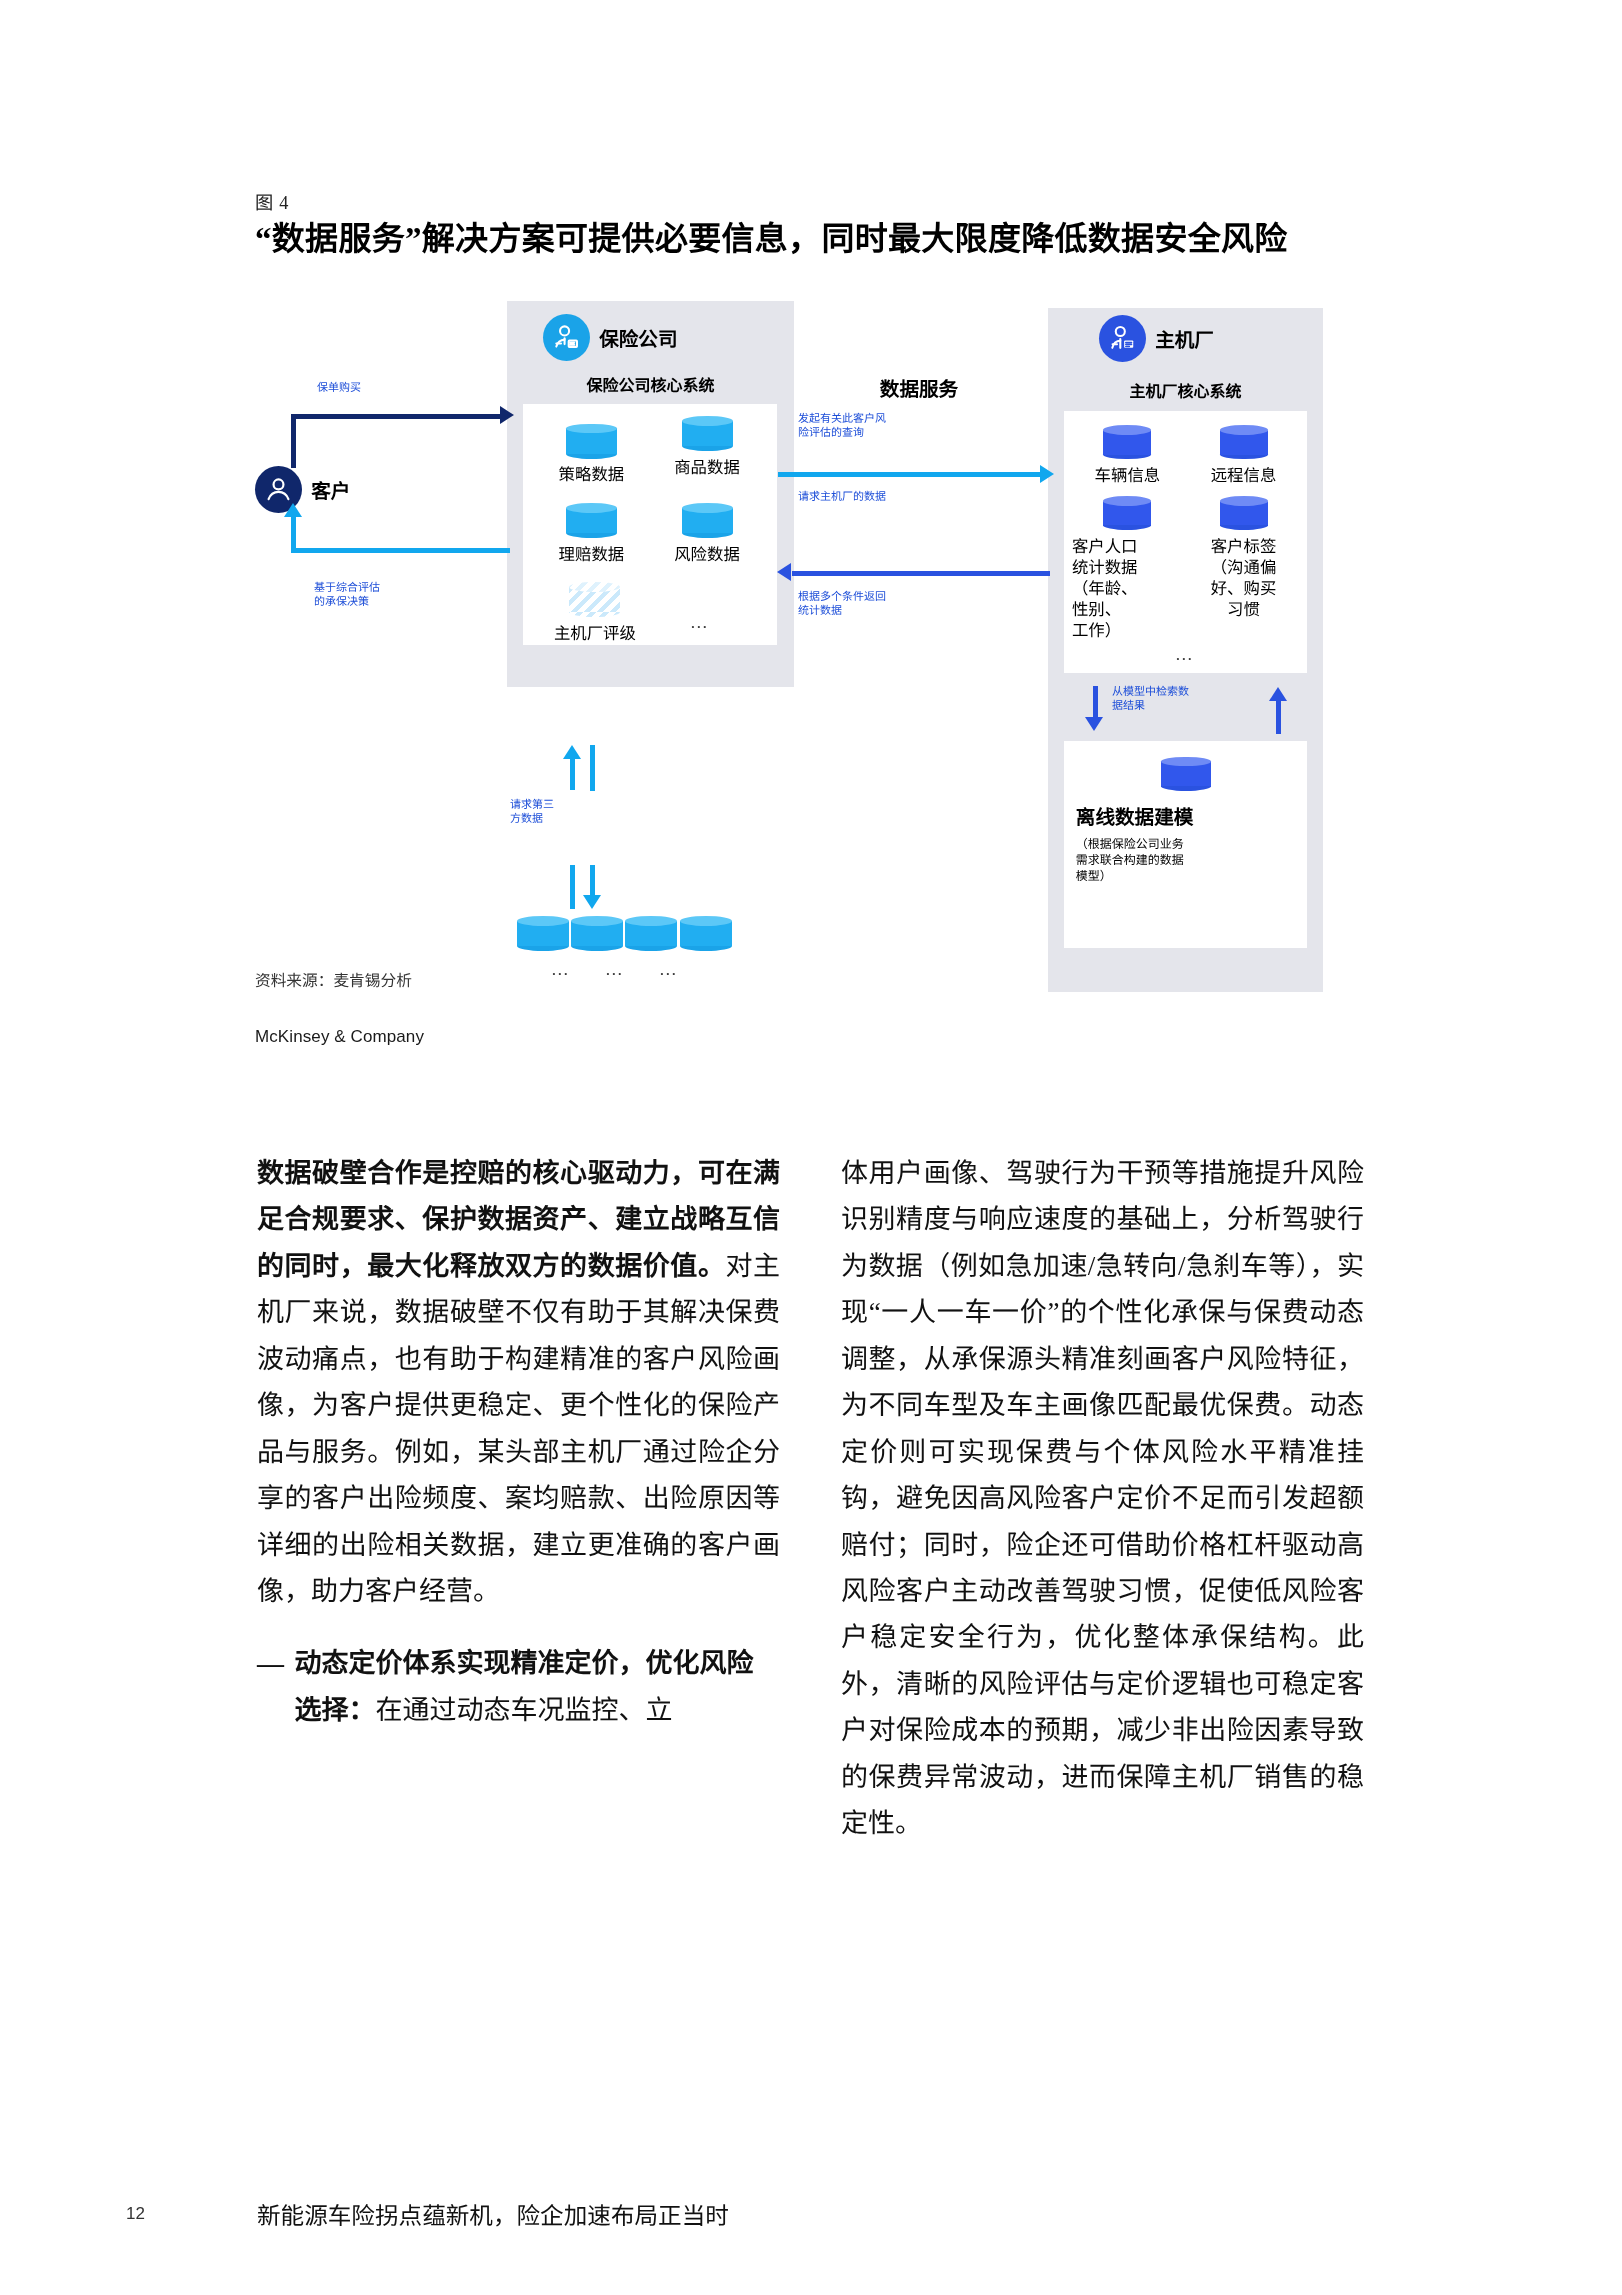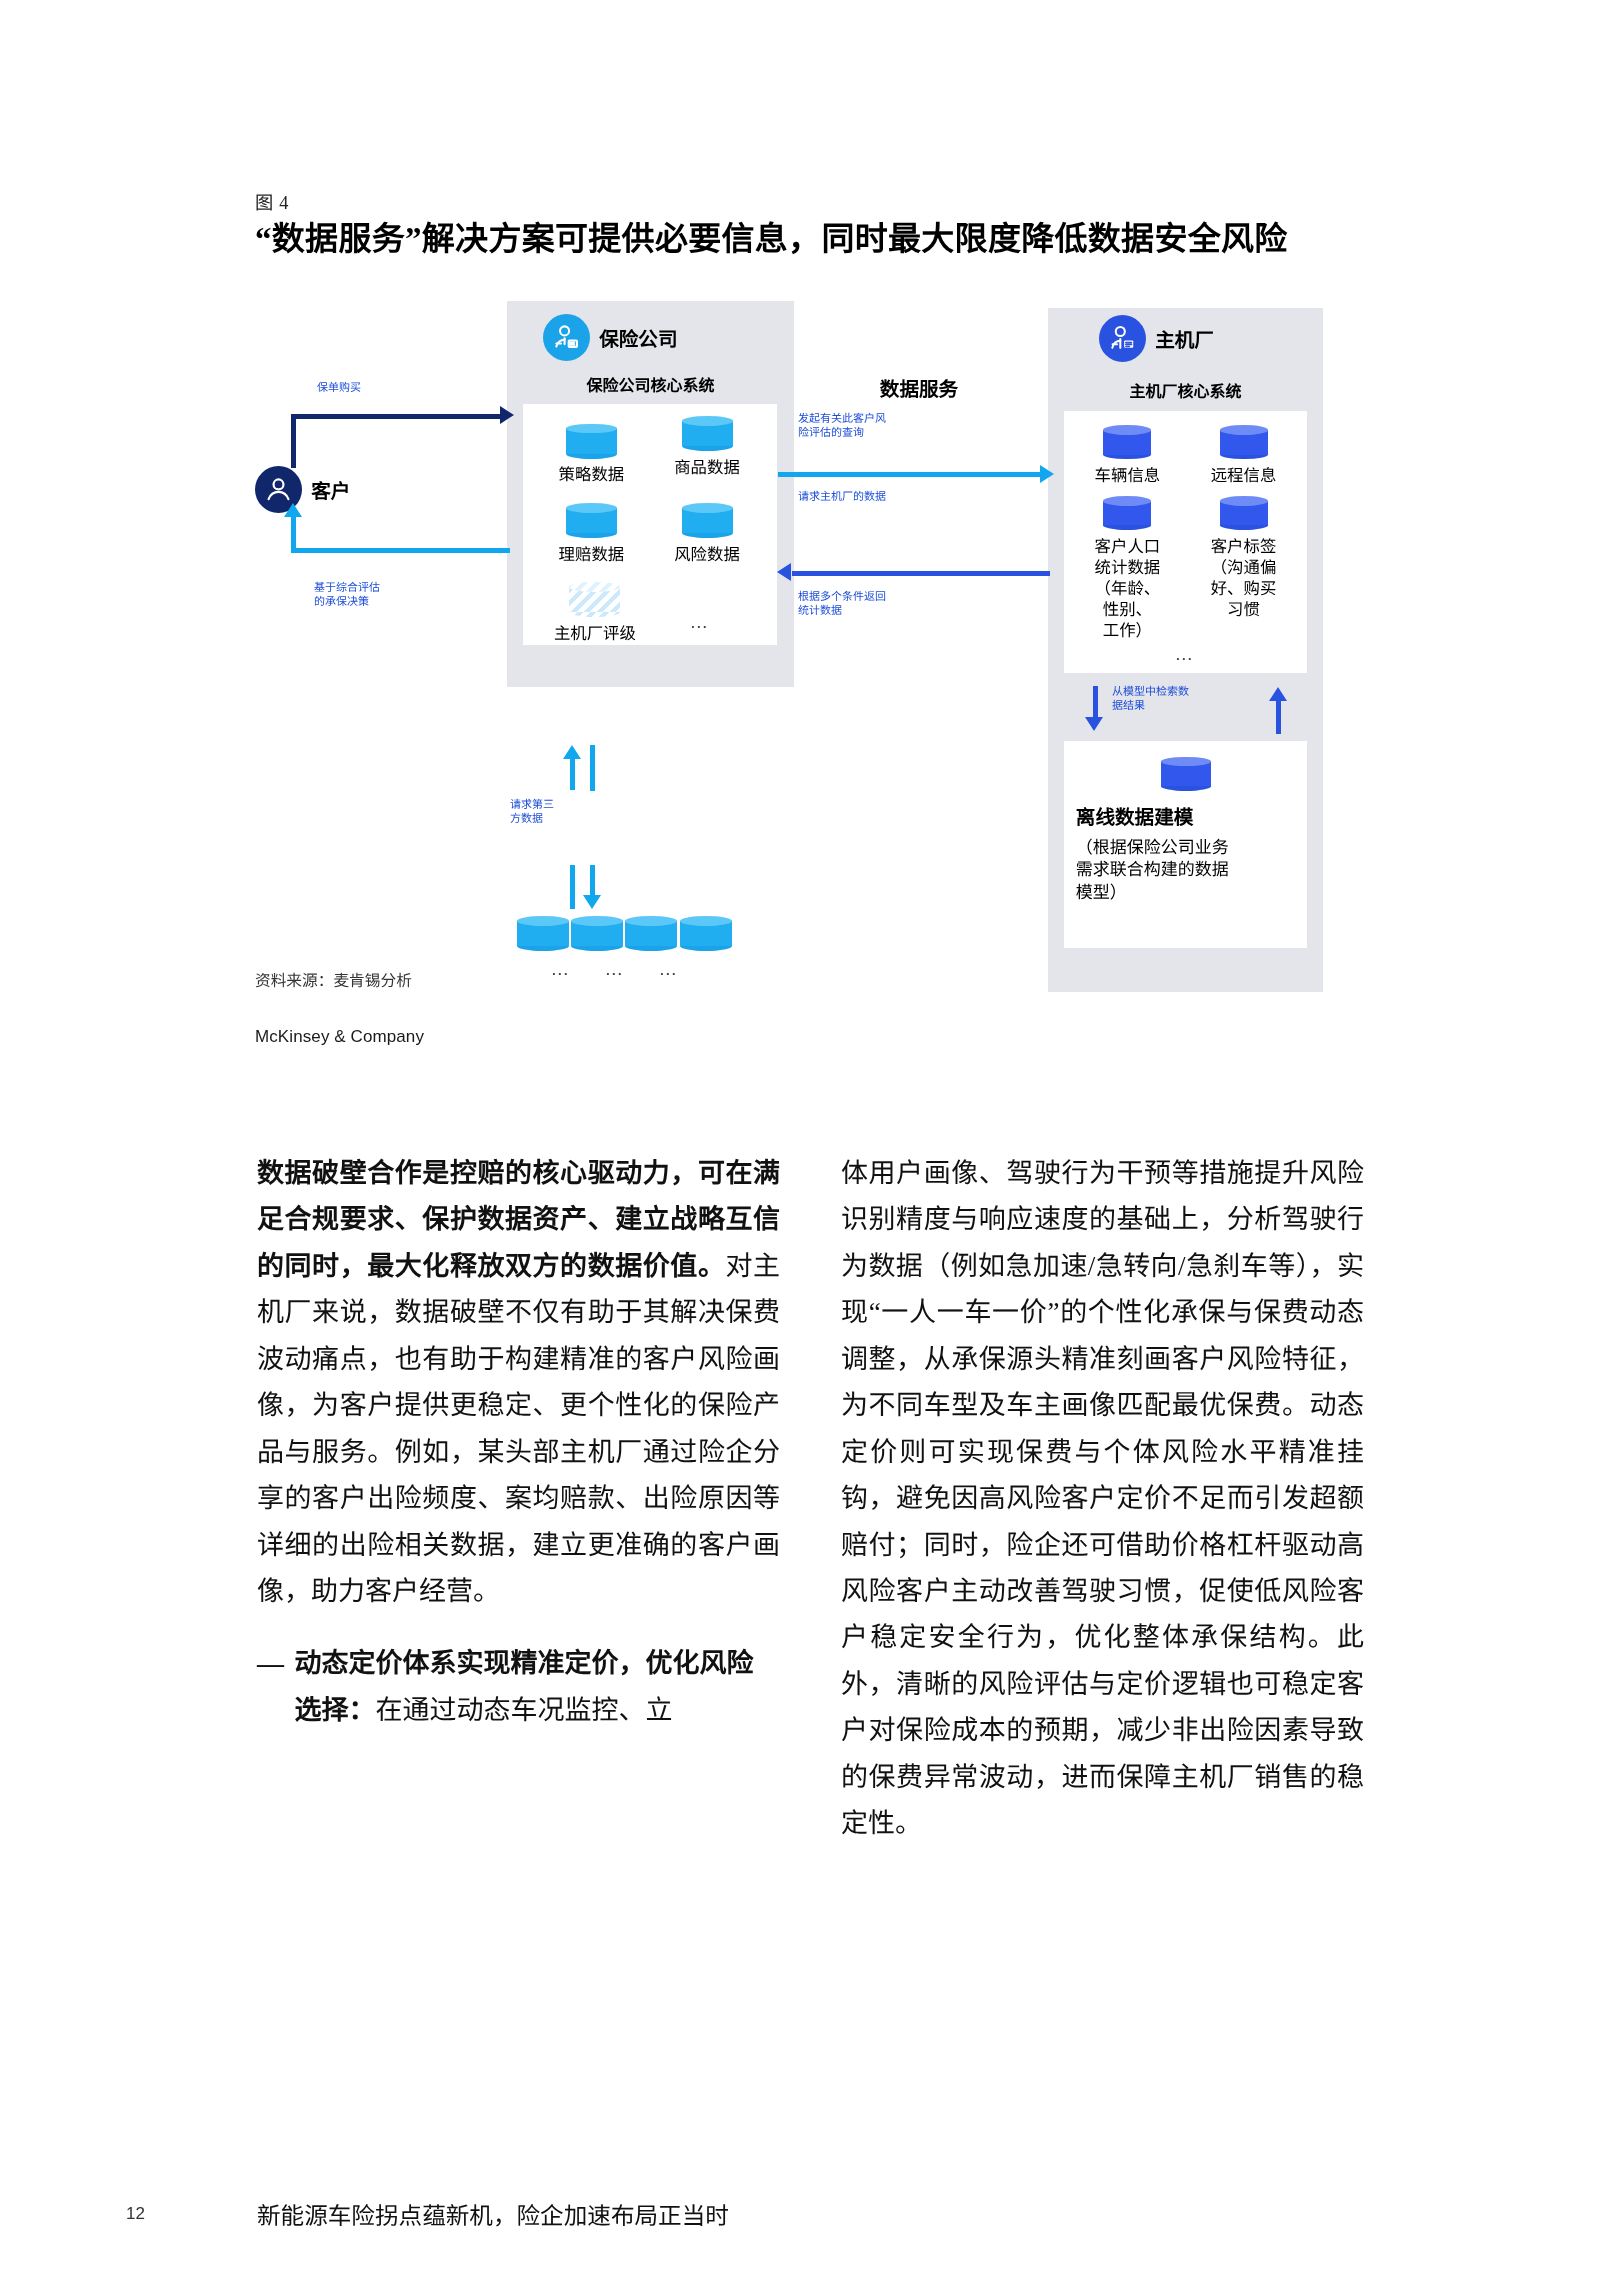--- a/index.html
+++ b/index.html
@@ -91,21 +91,21 @@
     border-top:9.8px solid transparent;border-bottom:9.8px solid transparent;}
   .ah-up{position:absolute;width:0;height:0;
     border-left:9.8px solid transparent;border-right:9.8px solid transparent;}
   .ah-down{position:absolute;width:0;height:0;
     border-left:9.8px solid transparent;border-right:9.8px solid transparent;}
 
   .offline-title{
     position:absolute;font-size:19.6px;font-weight:700;color:#000;text-align:center;
   }
   .offline-note{
-    position:absolute;font-size:17px;line-height:1.32;color:#000;
+    position:absolute;font-size:12px;line-height:1.32;color:#000;
     white-space:pre-line;text-align:left;
   }
 
   .source-note{position:absolute;left:255px;top:968px;font-size:15.7px;color:#333;}
   .mck-logo{
     position:absolute;left:255px;top:1027px;font-size:17px;color:#1a1a1a;
     font-family:"Liberation Sans","DejaVu Sans",sans-serif;letter-spacing:0.1px;
   }
 
   
@@ -313,21 +313,21 @@
             <span class="top" style="background:#6f8bf5;"></span>
         </span>
         <div class="store-label">远程信息</div>
       </div>
       <div class="store" style="left:7.9px;top:85px;width:111px;">
         <span class="cyl" style="width:48px;height:34px;">
           <span class="bot" style="background:#2a52e0;"></span>
             <span class="body" style="background:#3157ec;"></span>
             <span class="top" style="background:#6f8bf5;"></span>
         </span>
-        <div class="store-label" style="text-align:center;">客户人口
+        <div class="store-label" style="text-align:left;">客户人口
 统计数据
 （年龄、
 性别、
 工作）</div>
       </div>
       <div class="store" style="left:124px;top:85px;width:111px;">
         <span class="cyl" style="width:48px;height:34px;">
           <span class="bot" style="background:#2a52e0;"></span>
             <span class="body" style="background:#3157ec;"></span>
             <span class="top" style="background:#6f8bf5;"></span>

